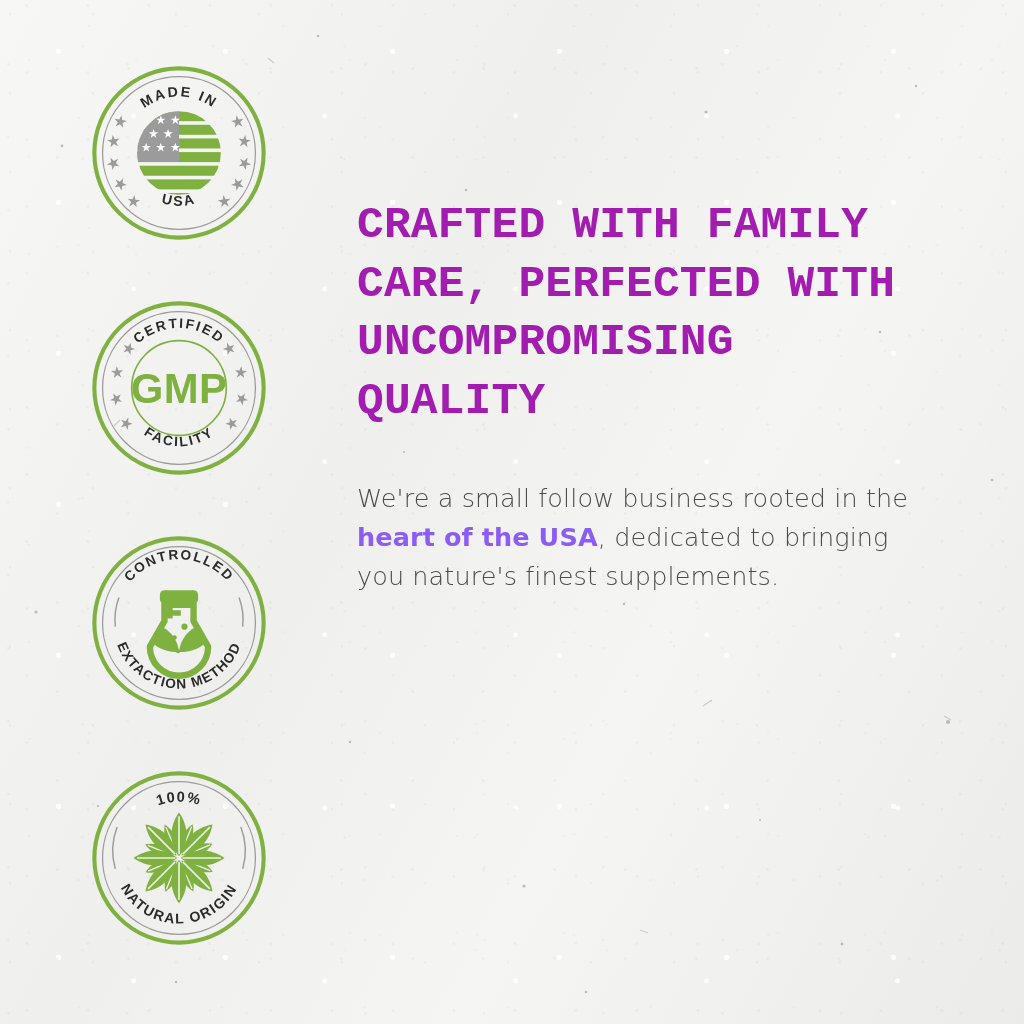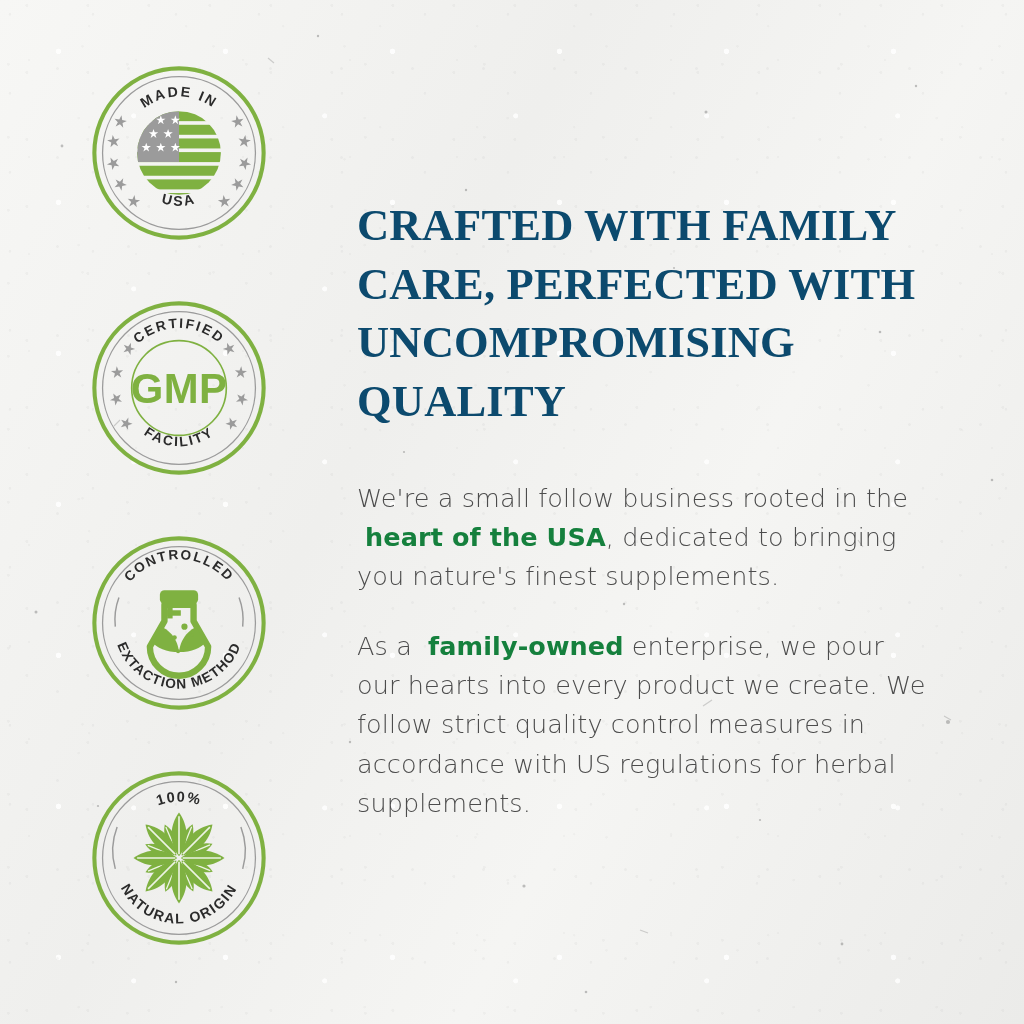--- a/index.html
+++ b/index.html
@@ -55,40 +55,40 @@
   .badge:last-child{ margin-bottom:0; }
   .badge svg{ display:block; width:100%; height:100%; }
 
   #content{
     position:absolute;
     left:357px; top:196px;
     width:570px;
   }
 
   #headline{
-    color:#0c4a6e;
+    color:#a21caf;
     font-size:44.5px;
     line-height:1.32;
     font-weight:bold;
     letter-spacing:.2px;
     margin:0 0 48px 0;
-    font-family:Liberation Serif, serif;
+    font-family:Liberation Mono, monospace;
   }
 
   .para{
     color:#4c4c4c;
     font-size:25.5px;
     line-height:1.54;
     letter-spacing:.1px;
     margin-bottom:30px;
     font-family:"DejaVu Sans", sans-serif;
     font-weight:300;
   }
   .para:last-child{ margin-bottom:0; }
-  .hl{ color:#15803d; font-weight:bold;margin-left:8px; }
+  .hl{ color:#8b5cf6; font-weight:bold; }
 </style>
 </head>
 <body>
 
 <div id="paper-texture"></div>
 <svg id="paper-speckles" viewBox="0 0 1024 1024" preserveAspectRatio="none">
   <g fill="#6f6f6f" opacity=".42">
     <circle cx="948" cy="722" r="2.1"></circle>
       <circle cx="62" cy="146" r="1.4"></circle>
     <circle cx="318" cy="36" r="1.2"></circle>
@@ -386,16 +386,15 @@
         </text>
       </svg>
     </div>
 
   </div>
 
   <div id="content">
     <h1 id="headline">CRAFTED WITH FAMILY CARE, PERFECTED WITH UNCOMPROMISING QUALITY</h1>
 
     <p class="para" id="paragraph-1"><span>We're a small follow business rooted in the </span><span class="hl">heart of the USA</span><span>, dedicated to bringing you nature's finest supplements.</span></p>
-    <p class="para" id="paragraph-2"><span>As a </span><span class="hl">family-owned</span><span> enterprise, we pour our hearts into every product we create. We follow strict quality control measures in accordance with US regulations for herbal supplements.</span></p>
   </div>
 
 </div>
 
 </body></html>

